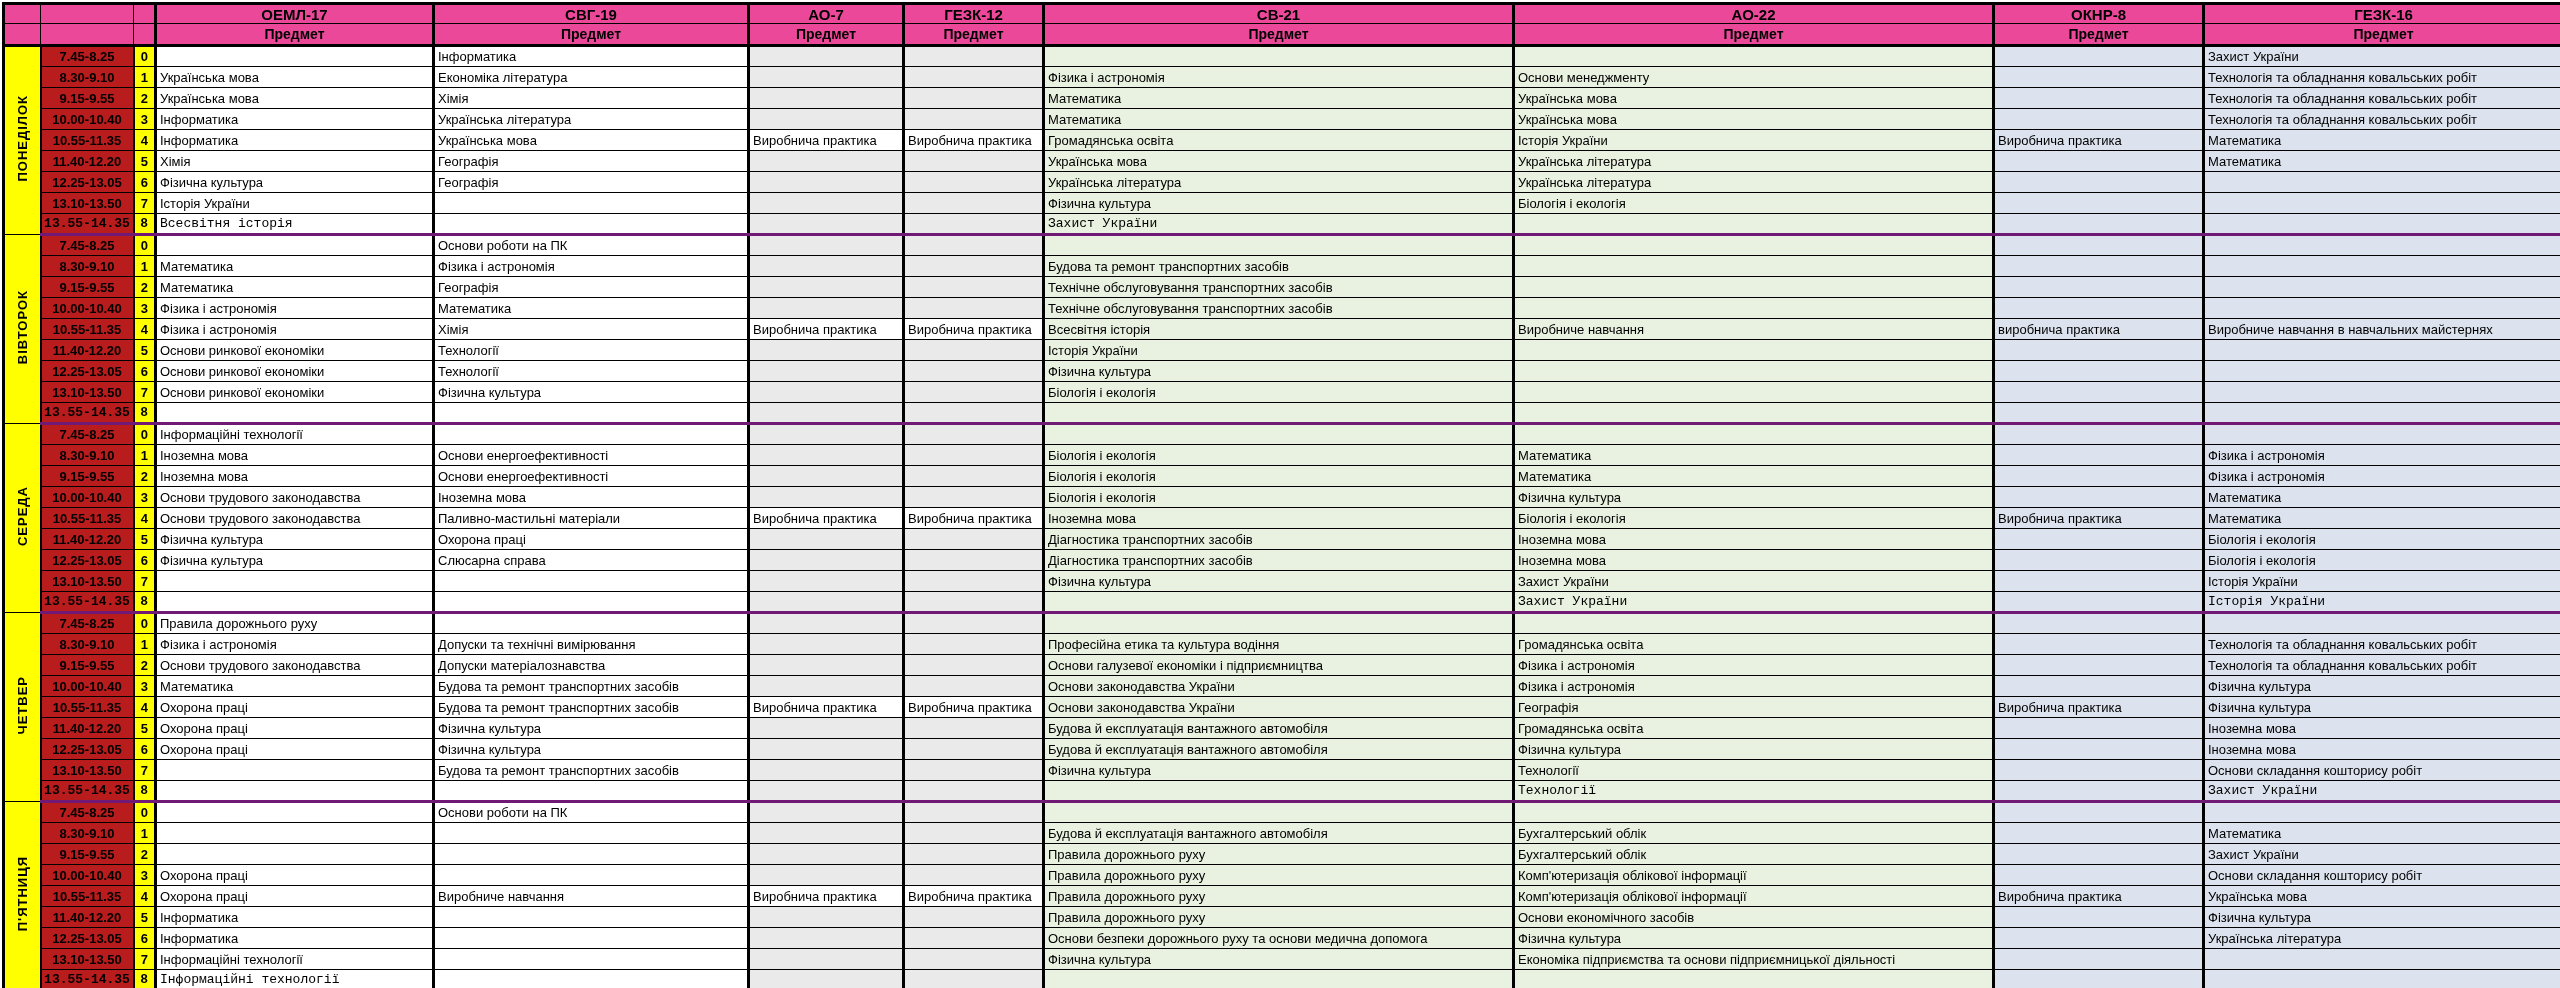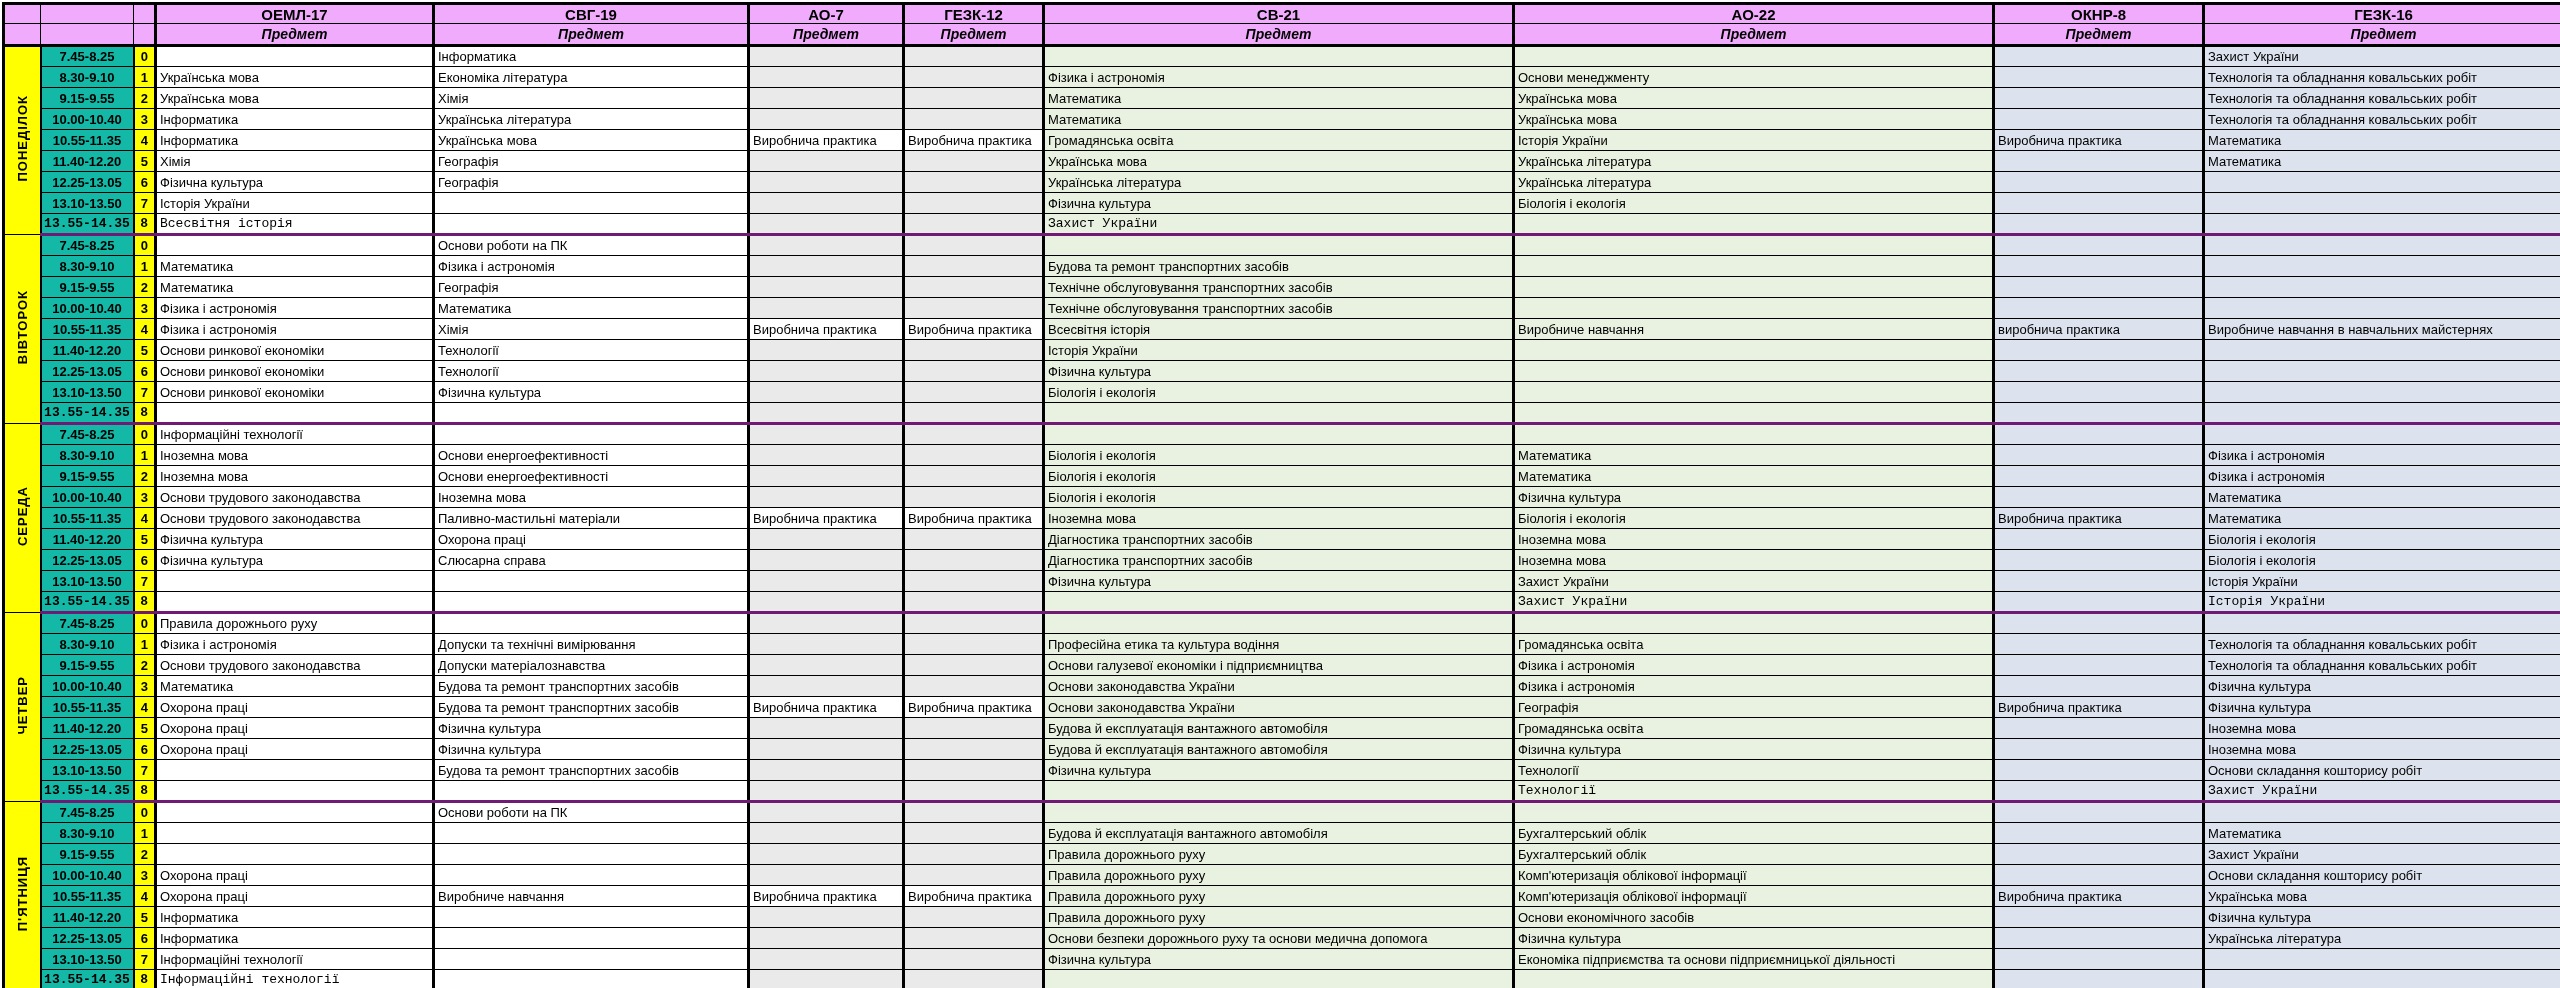--- a/index.html
+++ b/index.html
@@ -19,39 +19,39 @@
     border: 1px solid #000;
     overflow: hidden;
     white-space: nowrap;
     vertical-align: middle;
     padding: 0;
     color: #000;
   }
   thead tr.r1 { height: 20px; }
   thead tr.r2 { height: 22px; }
   tbody tr { height: 21px; }
-  .hdr { background: #f0abfc; text-align: center; margin-top: 36px; }
+  .hdr { background: #ec4899; text-align: center; margin-top: 36px; }
   .group-name { font-size: 15px; font-weight: bold; }
-  .subject-label { font-size: 14px; font-weight: bold; font-style: italic; }
+  .subject-label { font-size: 14px; font-weight: bold; }
   thead tr.r2 th { border-bottom: 3px solid #000; }
   .day-cell {
     background: #ffff00;
     text-align: center;
     border-right: 2px solid #000;
   }
   .day-cell span {
     writing-mode: vertical-rl;
     transform: rotate(180deg);
     font-size: 13px;
     font-weight: bold;
     letter-spacing: 1px;
     line-height: 1;
   }
   .time-cell {
-    background: #14b8a6;
+    background: #b91c1c;
     font-size: 13px; font-weight: bold;
     text-align: center;
     border-left: 2px solid #000;
     border-right: 2px solid #000;
   }
   .num-cell {
     background: #ffff00;
     font-size: 13px; font-weight: bold;
     text-align: center;
   }

